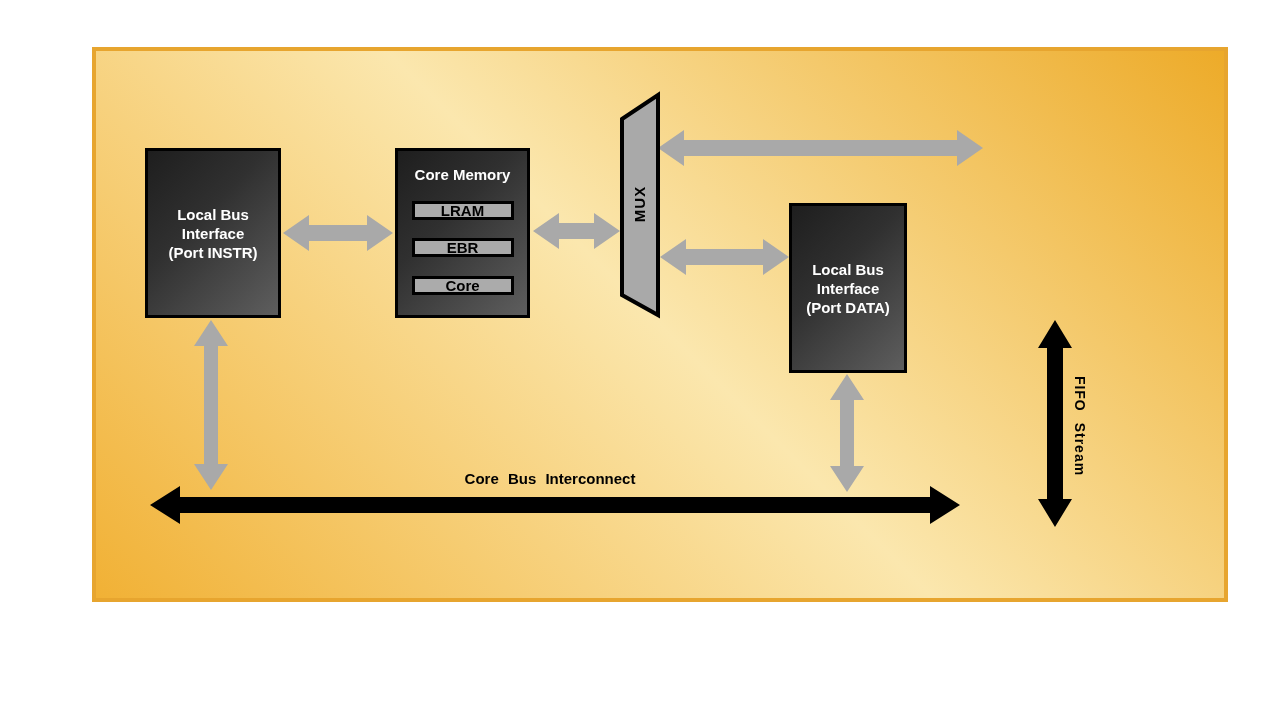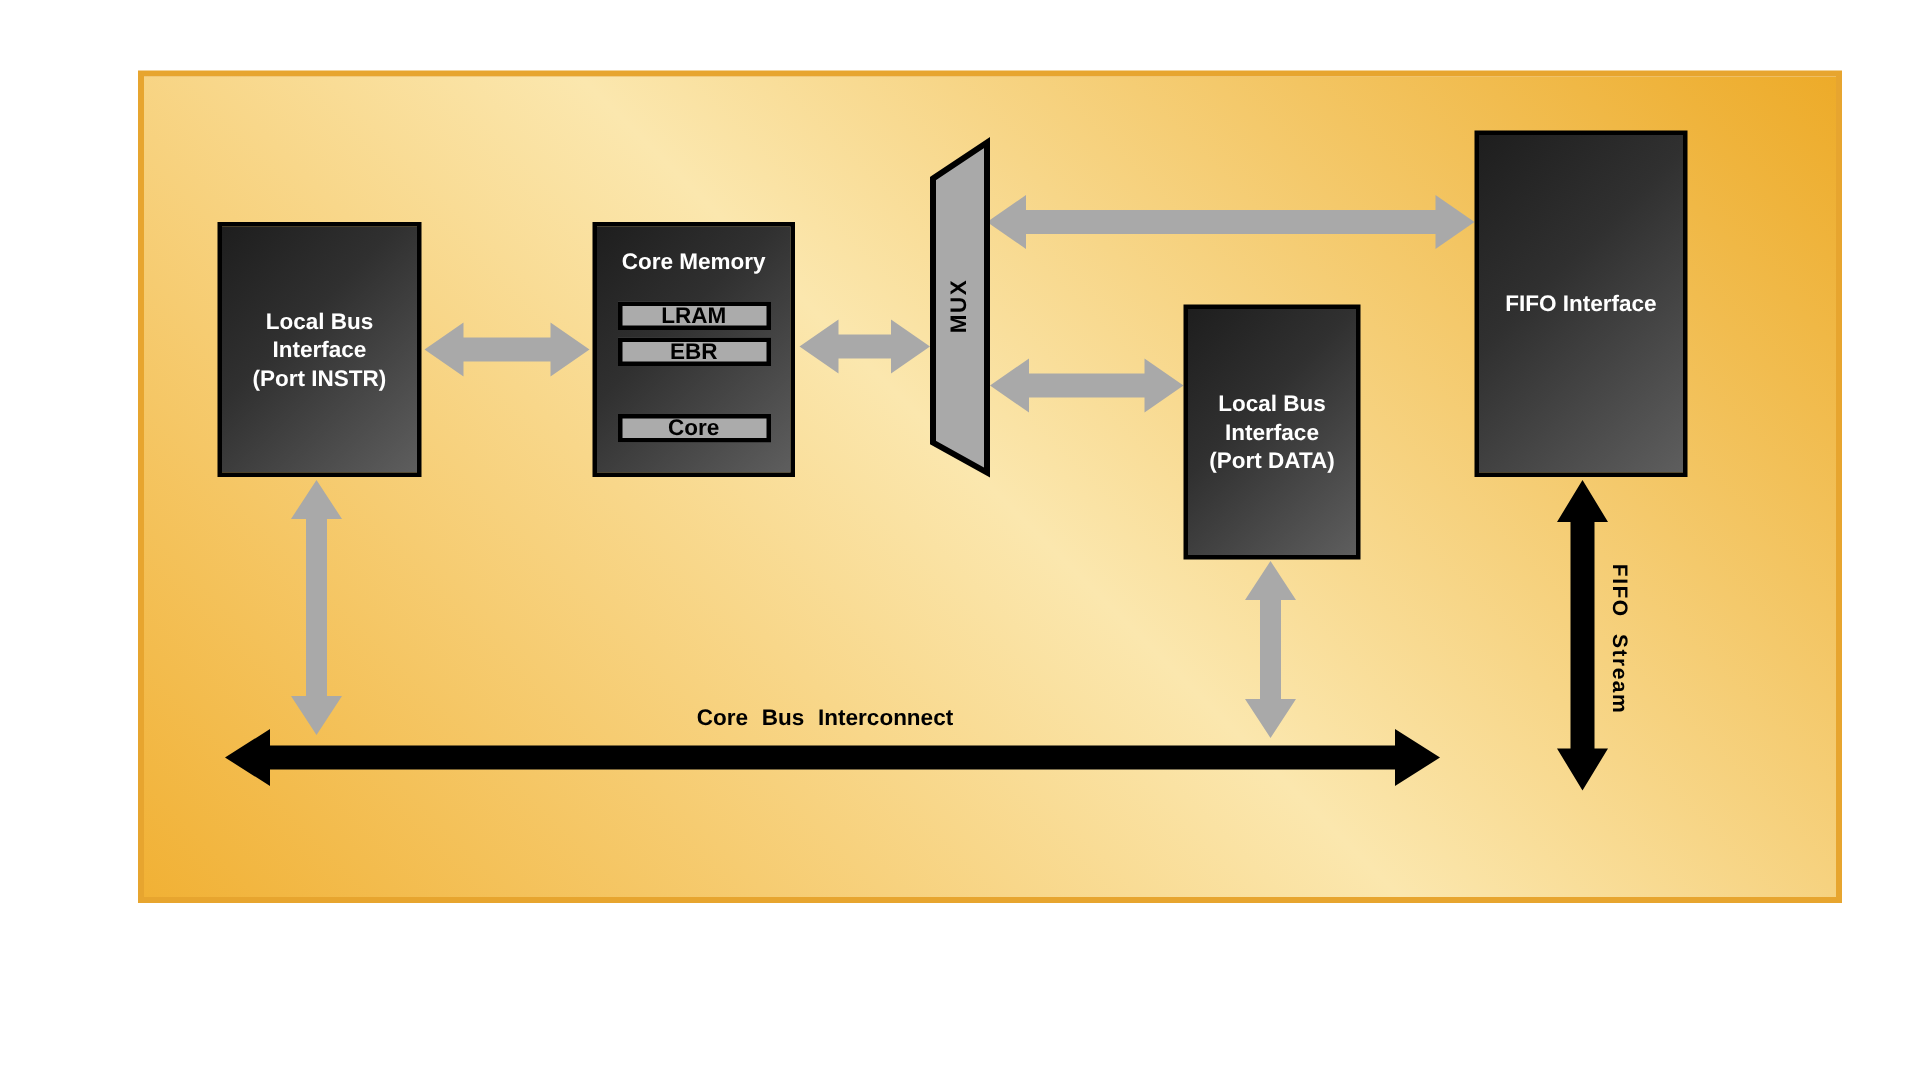--- a/index.html
+++ b/index.html
@@ -46,21 +46,21 @@
     text-align: center; color: #ffffff; font-weight: bold; font-size: 15px;
   }
   .sub-block {
     position: absolute; left: 50%; transform: translateX(-50%);
     width: 102px; height: 19px;
     background: #ababab; border: 3px solid #000000;
     color: #000000; font-weight: bold; font-size: 15px;
     display: flex; align-items: center; justify-content: center;
   }
   .sub-lram { top: 50px; }
-  .sub-ebr  { top: 74px; }
+  .sub-ebr  { top: 87px; }
   .sub-dist { top: 125px; }
 
   .mux-label {
     position: absolute; left: 518px; top: 148px; width: 60px; height: 18px;
     transform: rotate(-90deg); transform-origin: center;
     color: #000000; font-weight: bold; font-size: 15px; letter-spacing: 1px;
     text-align: center;
   }
   .interconnect-label {
     position: absolute; left: 358px; top: 423px; width: 200px;
@@ -110,23 +110,20 @@
       </div>
 
       <div class="mux-label">MUX</div>
 
       <div class="block block-data">
         <span>Local Bus
 Interface
 (Port DATA)</span>
       </div>
 
-      <div class="block block-fifo">
-        <span>FIFO Interface</span>
-      </div>
 
       <div class="interconnect-label">Core Bus Interconnect</div>
 
       <div class="fifo-stream-label">FIFO Stream</div>
 
     </div>
   </div>
 </div>
 
 </body></html>

